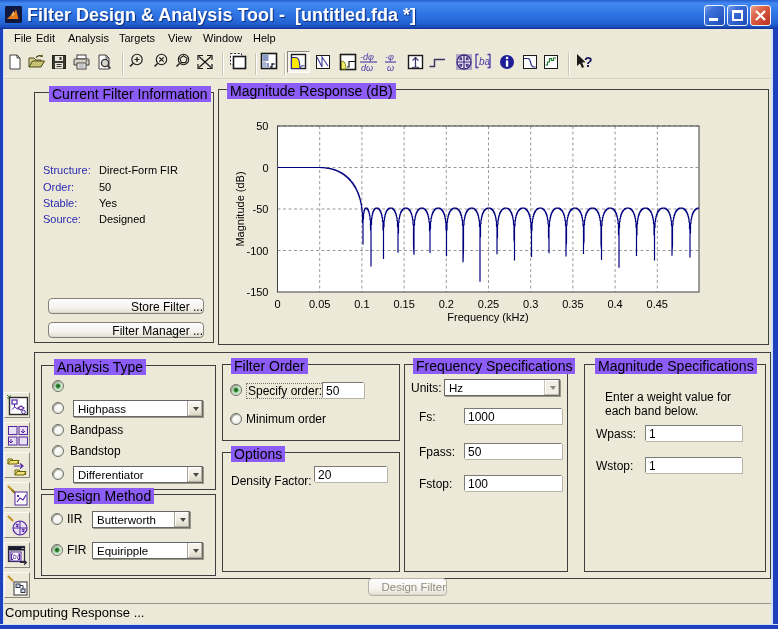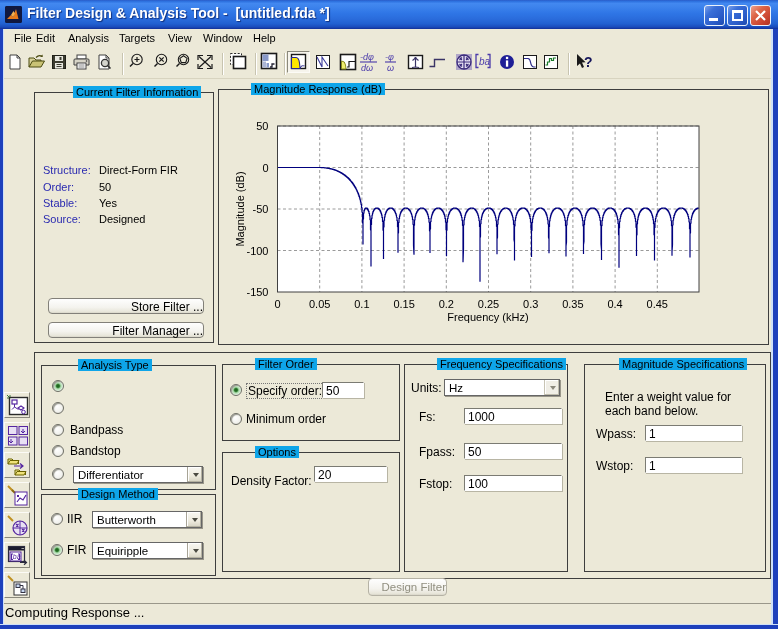--- a/index.html
+++ b/index.html
@@ -4,35 +4,35 @@
 body{width:778px;height:629px;overflow:hidden;font-family:"Liberation Sans",sans-serif;}
 #win{position:absolute;left:0;top:0;width:778px;height:629px;background:#ece9d8;}
 .abs{position:absolute;}
 
 #titlebar{left:0;top:0;width:778px;height:29px;
  background:linear-gradient(180deg,#2a5cc8 0%,#2e72e0 5%,#4288f0 12%,#3c82ec 25%,#2f76e6 45%,#2a6cdc 65%,#2160d0 82%,#1a4cbc 93%,#123096 100%);}
 #brdL{left:0;top:29px;width:4px;height:600px;background:linear-gradient(90deg,#1d40bc 0 3px,#cfe0f8 3px 4px);}
 #brdR{left:771px;top:29px;width:7px;height:600px;background:linear-gradient(90deg,#cfe0f8 0 2px,#1d40bc 2px 7px);}
 #brdB{left:0;top:624px;width:778px;height:5px;background:#1d40bc;border-top:1px solid #cfe0f8;}
 #mlicon{left:5px;top:6px;width:17px;height:17px;background:#0e1538;border-radius:2px;}
-#title{left:27px;top:5px;color:#fff;font-size:14px;font-weight:bold;text-shadow:1px 1px 1px #10307e;letter-spacing:0px;white-space:pre;}
+#title{left:27px;top:5px;color:#fff;font-size:18px;font-weight:bold;text-shadow:1px 1px 1px #10307e;letter-spacing:0px;white-space:pre;}
 .wbtn{top:5px;width:21px;height:21px;border-radius:3px;border:1px solid #eaf2fc;box-sizing:border-box;}
 #bmin{left:704px;background:linear-gradient(135deg,#7ba1ea 0%,#3a6fd8 30%,#2a5bc8 70%,#1e4aae 100%);}
 #bmax{left:727px;background:linear-gradient(135deg,#7ba1ea 0%,#3a6fd8 30%,#2a5bc8 70%,#1e4aae 100%);}
 #bcls{left:750px;background:linear-gradient(135deg,#eda28e 0%,#dd6547 35%,#cc4631 70%,#b23322 100%);}
 .wg{position:absolute;color:#fff;}
 
 #menubar{left:4px;top:29px;width:767px;height:19px;background:#ece9d8;}
 .mi{position:absolute;top:3px;font-size:11px;color:#000;}
 
 #toolbar{left:4px;top:48px;width:767px;height:30px;background:#ece9d8;border-bottom:1px solid #d8d4c0;}
 .tsep{position:absolute;top:53px;width:1px;height:22px;background:#c8c4b0;border-right:1px solid #fff;}
 
 .gb{position:absolute;border:1px solid #3e3e3e;}
-.gt{position:absolute;top:-7px;background:#0ea5e9;font-size:11px;color:#000;padding:0 3px;white-space:nowrap;margin-left:24px;}
+.gt{position:absolute;top:-7px;background:#8b5cf6;font-size:14px;color:#000;padding:0 3px;white-space:nowrap;}
 
 .blbl{color:#2a2ab0;font-size:11px;position:absolute;}
 .bval{color:#000;font-size:11px;position:absolute;}
 .xpbtn{position:absolute;box-sizing:border-box;border:1px solid #828079;border-radius:4px;background:linear-gradient(180deg,#fefefe 0%,#f4f3ee 60%,#e8e6da 90%,#d8d5c8 100%);font-size:12px;color:#000;text-align:right;font-family:"Liberation Sans",sans-serif;}
 
 .tf{position:absolute;box-sizing:border-box;background:#fff;border:1px solid #7b7b73;border-right-color:#fff;border-bottom-color:#fff;box-shadow:1px 1px 0 #b8b5a4;font-size:12px;color:#000;padding:1px 0 0 3px;}
 .combo{position:absolute;box-sizing:border-box;background:#fff;border:1px solid #666;box-shadow:1px 1px 0 #9a978a;}
 .ctext{position:absolute;left:4px;top:1.5px;font-size:11.5px;color:#000;white-space:nowrap;}
 .cbtn{position:absolute;right:0;top:0;width:14px;height:100%;background:linear-gradient(180deg,#f8f7f2 0%,#edeadd 60%,#d5d2c2 100%);border-left:1px solid #a8a496;box-shadow:inset -1px -1px 0 #b5b2a2,inset 1px 1px 0 #fff;}
 .carr{position:absolute;right:3.5px;top:50%;margin-top:-1.5px;width:0;height:0;border-left:3.5px solid transparent;border-right:3.5px solid transparent;border-top:4px solid #4a4a42;}
@@ -273,38 +273,44 @@
 <text x="244" y="209" font-family="Liberation Sans, sans-serif" font-size="11" fill="#000" text-anchor="middle" transform="rotate(-90 244 209)">Magnitude (dB)</text>
 </svg>
 
 <div class="gb" style="left:34px;top:352px;width:735px;height:225px;border-color:#3e3e3e;"></div>
 
 <div class="gb" style="left:41px;top:365px;width:173px;height:123px;">
  <span class="gt" style="left:12px;">Analysis Type</span>
 </div>
 <div class="rad on" style="left:52px;top:380px;"></div>
 <div class="rad" style="left:52px;top:402px;"></div>
+<div class="combo" style="left:73px;top:400px;width:130px;height:17px;">
+      <span class="ctext">Highpass</span>
+      <span class="cbtn">
+        <span class="carr"></span>
+      </span>
+    </div>
 <div class="rad" style="left:52px;top:424px;"></div>
 <div class="lbl" style="left:70px;top:423px;">Bandpass</div>
 <div class="rad" style="left:52px;top:445px;"></div>
 <div class="lbl" style="left:70px;top:444px;">Bandstop</div>
 <div class="rad" style="left:52px;top:468px;"></div>
 <div class="combo" style="left:73px;top:466px;width:130px;height:17px;">
       <span class="ctext">Differentiator</span>
       <span class="cbtn">
         <span class="carr"></span>
       </span>
     </div>
 
 <div class="gb" style="left:41px;top:494px;width:173px;height:80px;">
  <span class="gt" style="left:12px;">Design Method</span>
 </div>
 <div class="rad" style="left:51px;top:513px;"></div>
 <div class="lbl" style="left:67px;top:512px;">IIR</div>
-<div class="combo" style="left:92px;top:511px;width:110px;height:17px;">
+<div class="combo" style="left:92px;top:511px;width:98px;height:17px;">
       <span class="ctext">Butterworth</span>
       <span class="cbtn">
         <span class="carr"></span>
       </span>
     </div>
 <div class="rad on" style="left:51px;top:544px;"></div>
 <div class="lbl" style="left:67px;top:543px;">FIR</div>
 <div class="combo" style="left:92px;top:542px;width:111px;height:17px;">
       <span class="ctext">Equiripple</span>
       <span class="cbtn">

